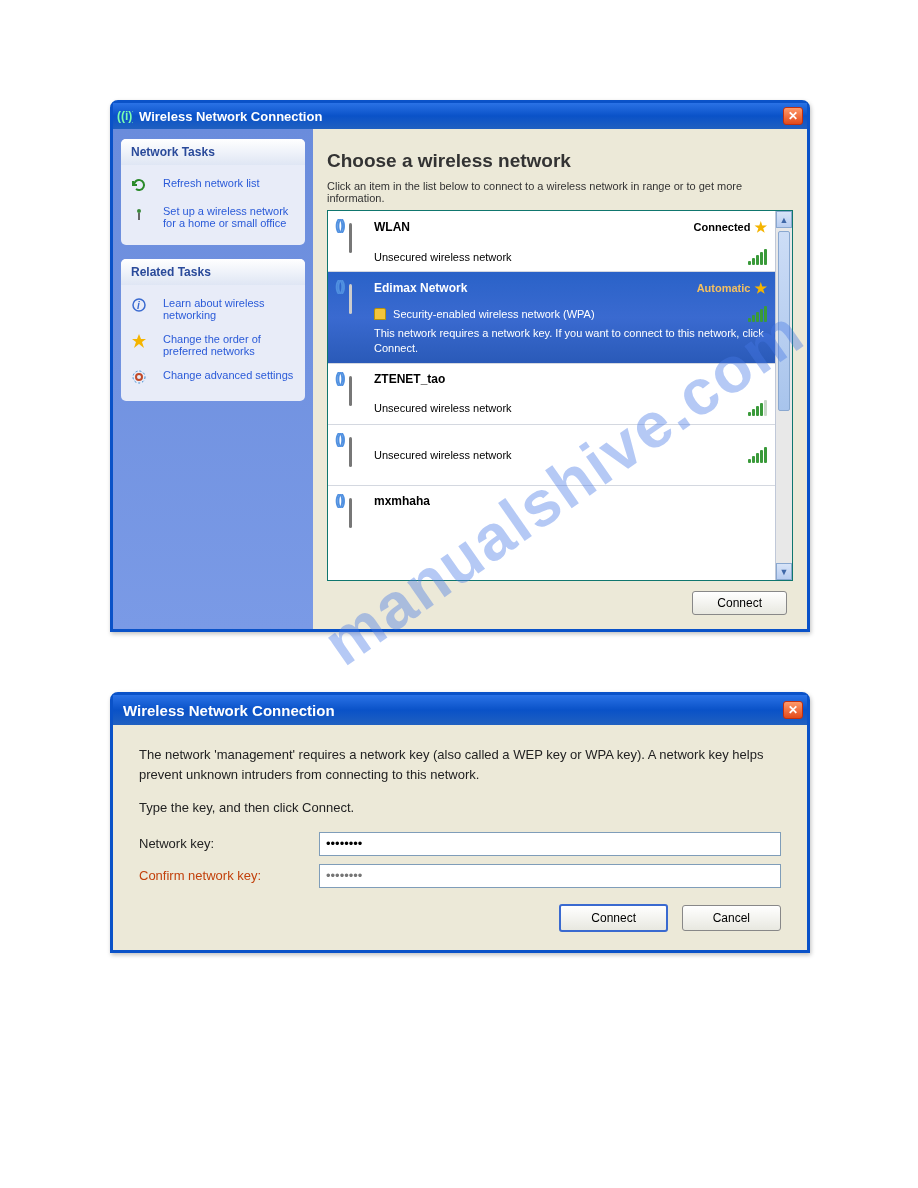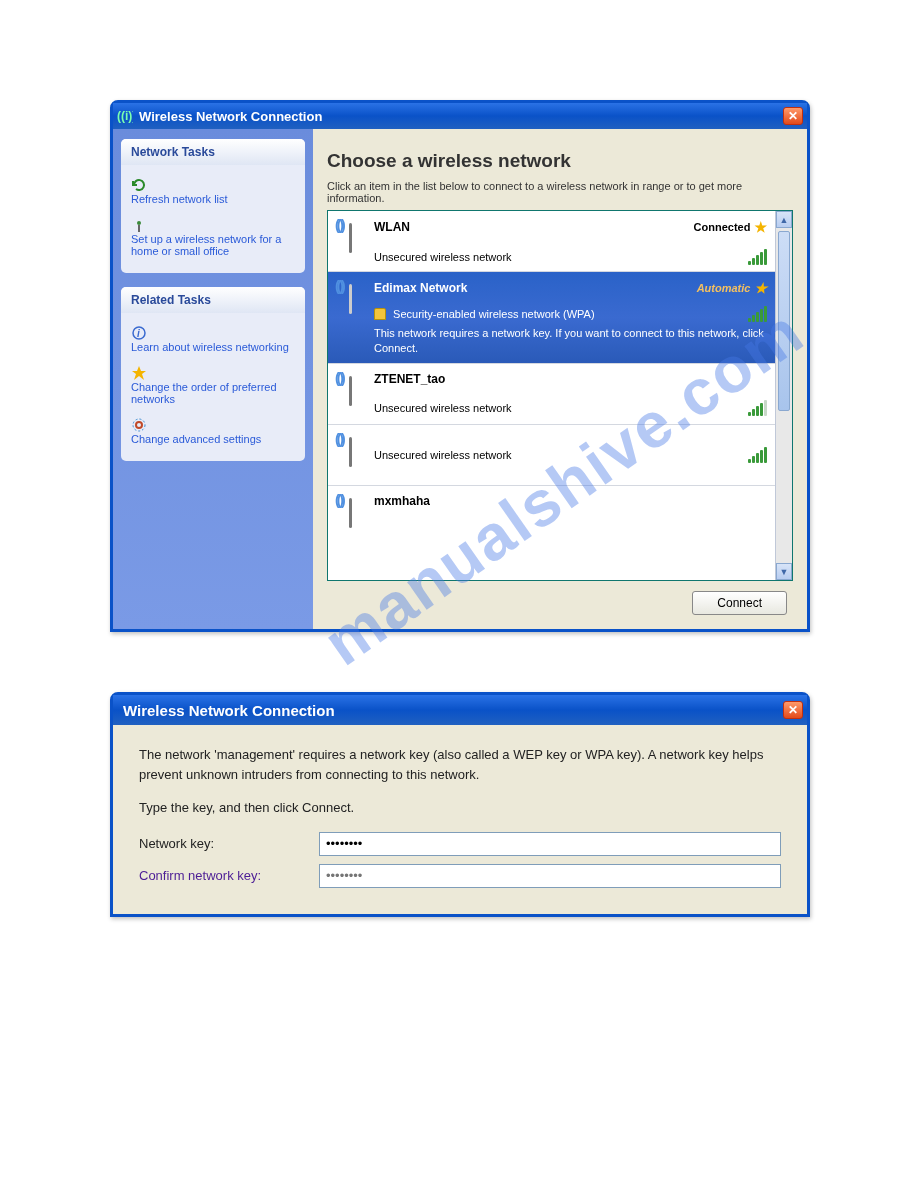--- a/index.html
+++ b/index.html
@@ -16,21 +16,21 @@
   .titlebar .ttl { flex:1; }
   .closebtn { width:20px; height:18px; background:linear-gradient(#ff9a6a,#e24a1a);
               border:1px solid #c03010; border-radius:3px; display:flex; align-items:center;
               justify-content:center; color:#fff; font-weight:bold; font-size:12px; cursor:pointer; }
   .win1-body { display:flex; height:500px; }
   .sidebar { width:200px; background:linear-gradient(#6a8cdc,#7a9ae6); padding:10px 8px; }
   .panel { background:#e8ecf8; border-radius:5px; margin-bottom:14px; font-size:11px; }
   .panel-h { background:linear-gradient(#fff,#dfe6f4); color:#2a4a9a; font-weight:bold;
              padding:6px 10px; border-radius:5px 5px 0 0; font-size:12px; }
   .panel-b { padding:6px 10px 10px; }
-  .task { display:flex; gap:0; color:#2a5ad8; padding:6px 0; cursor:pointer;flex-direction:column; }
+  .task { display:flex; gap:16px; color:#2a5ad8; padding:6px 0; cursor:pointer; }
   .task .ic { width:16px; height:16px; flex:0 0 16px; }
   .main { flex:1; background:#ece9d8; padding:17px 14px 10px 14px; display:flex; flex-direction:column; }
   .main-h { font-size:19px; font-weight:bold; color:#333; margin:4px 0 8px; }
   .main-sub { font-size:11px; color:#333; margin-bottom:6px; }
   .netlist { flex:1; border:1px solid #0f766e; background:#fff; display:flex; }
   .scroll { flex:1; overflow:hidden; }
   .scrollbar { width:17px; background:#e8e8e8; border-left:1px solid #c0c8d8; position:relative; }
   .sarrow { height:17px; background:linear-gradient(#d8e4f8,#b8cdf0); border:1px solid #8aa8d0;
             display:flex; align-items:center; justify-content:center; color:#4068a8; font-size:9px; cursor:pointer;}
   .sthumb { position:absolute; top:20px; height:180px; left:2px; right:2px;
@@ -63,21 +63,21 @@
   .btn { background:linear-gradient(#fff,#e8e8e0); border:1px solid #888; border-radius:3px;
          padding:4px 24px; font-size:12px; cursor:pointer; }
   .btn.def { border:2px solid #3a6ad0; padding:3px 22px; }
   
   .win2 { width:700px; }
   .win2 .titlebar { font-size:15px; height:30px;}
   .dbody { padding:20px 26px 18px; font-size:13px; color:#222; }
   .dmsg { line-height:1.5; margin-bottom:14px; }
   .field { display:flex; align-items:center; margin:8px 0; }
   .flbl { width:180px; font-size:13px; }
-  .flbl.dis { color:#4c1d95; }
+  .flbl.dis { color:#c2410c; }
   .finp { flex:1; border:1px solid #7f9db9; padding:4px 6px; font-size:13px; height:24px; background:#fff; }
   .finp.dis { color:#aaa; }
   .dbtns { text-align:right; margin-top:16px; }
   .dbtns .btn { margin-left:10px; padding:5px 30px; }
 </style>
 </head>
 <body>
 
 <div class="page">
   <div class="watermark">manualshive.com</div>
@@ -181,21 +181,21 @@
                 </div>
               </div>
             </div>
 
             <div class="net sel">
               <div class="net-row">
                 <div class="antenna"></div>
                 <div class="net-body">
                   <div class="net-top">
                     <span class="net-name">Edimax Network</span>
-                    <span class="net-status" style="color:#f4c060;font-style:italic;">
+                    <span class="net-status" style="color:#f4c060;">
                       <span>Automatic</span>
                       <span class="star">★</span>
                     </span>
                   </div>
                   <div class="net-sec">
                     <span class="lock"></span>
                     <span>Security-enabled wireless network (WPA)</span>
                     <span class="bars" style="float:right;">
                         <span></span>
                         <span></span>
@@ -282,15 +282,19 @@
       <div class="dmsg">The network 'management' requires a network key (also called a WEP key or WPA key). A network key helps prevent unknown intruders from connecting to this network.</div>
       <div class="dmsg">Type the key, and then click Connect.</div>
       <div class="field">
         <label class="flbl">Network key:</label>
         <input class="finp" type="text" value="••••••••" style="">
       </div>
       <div class="field">
         <label class="flbl dis">Confirm network key:</label>
         <input class="finp dis" type="text" placeholder="••••••••" style="">
       </div>
+      <div class="dbtns">
+        <button class="btn def">Connect</button>
+        <button class="btn">Cancel</button>
+      </div>
     </div>
   </div>
 </div>
 
 </body></html>

